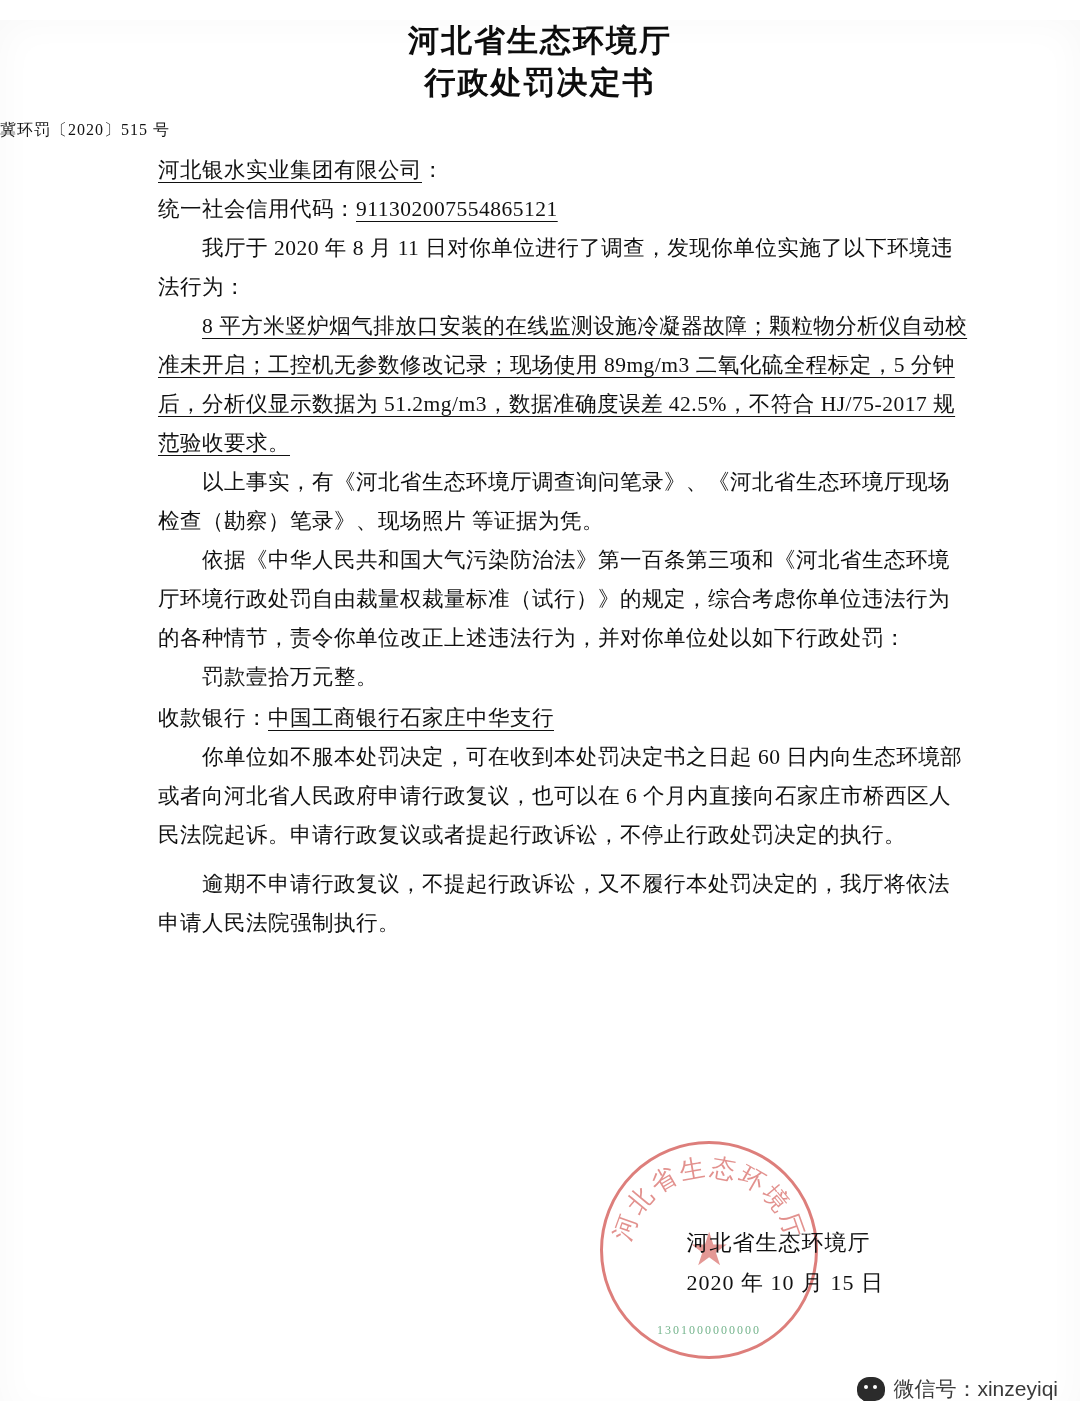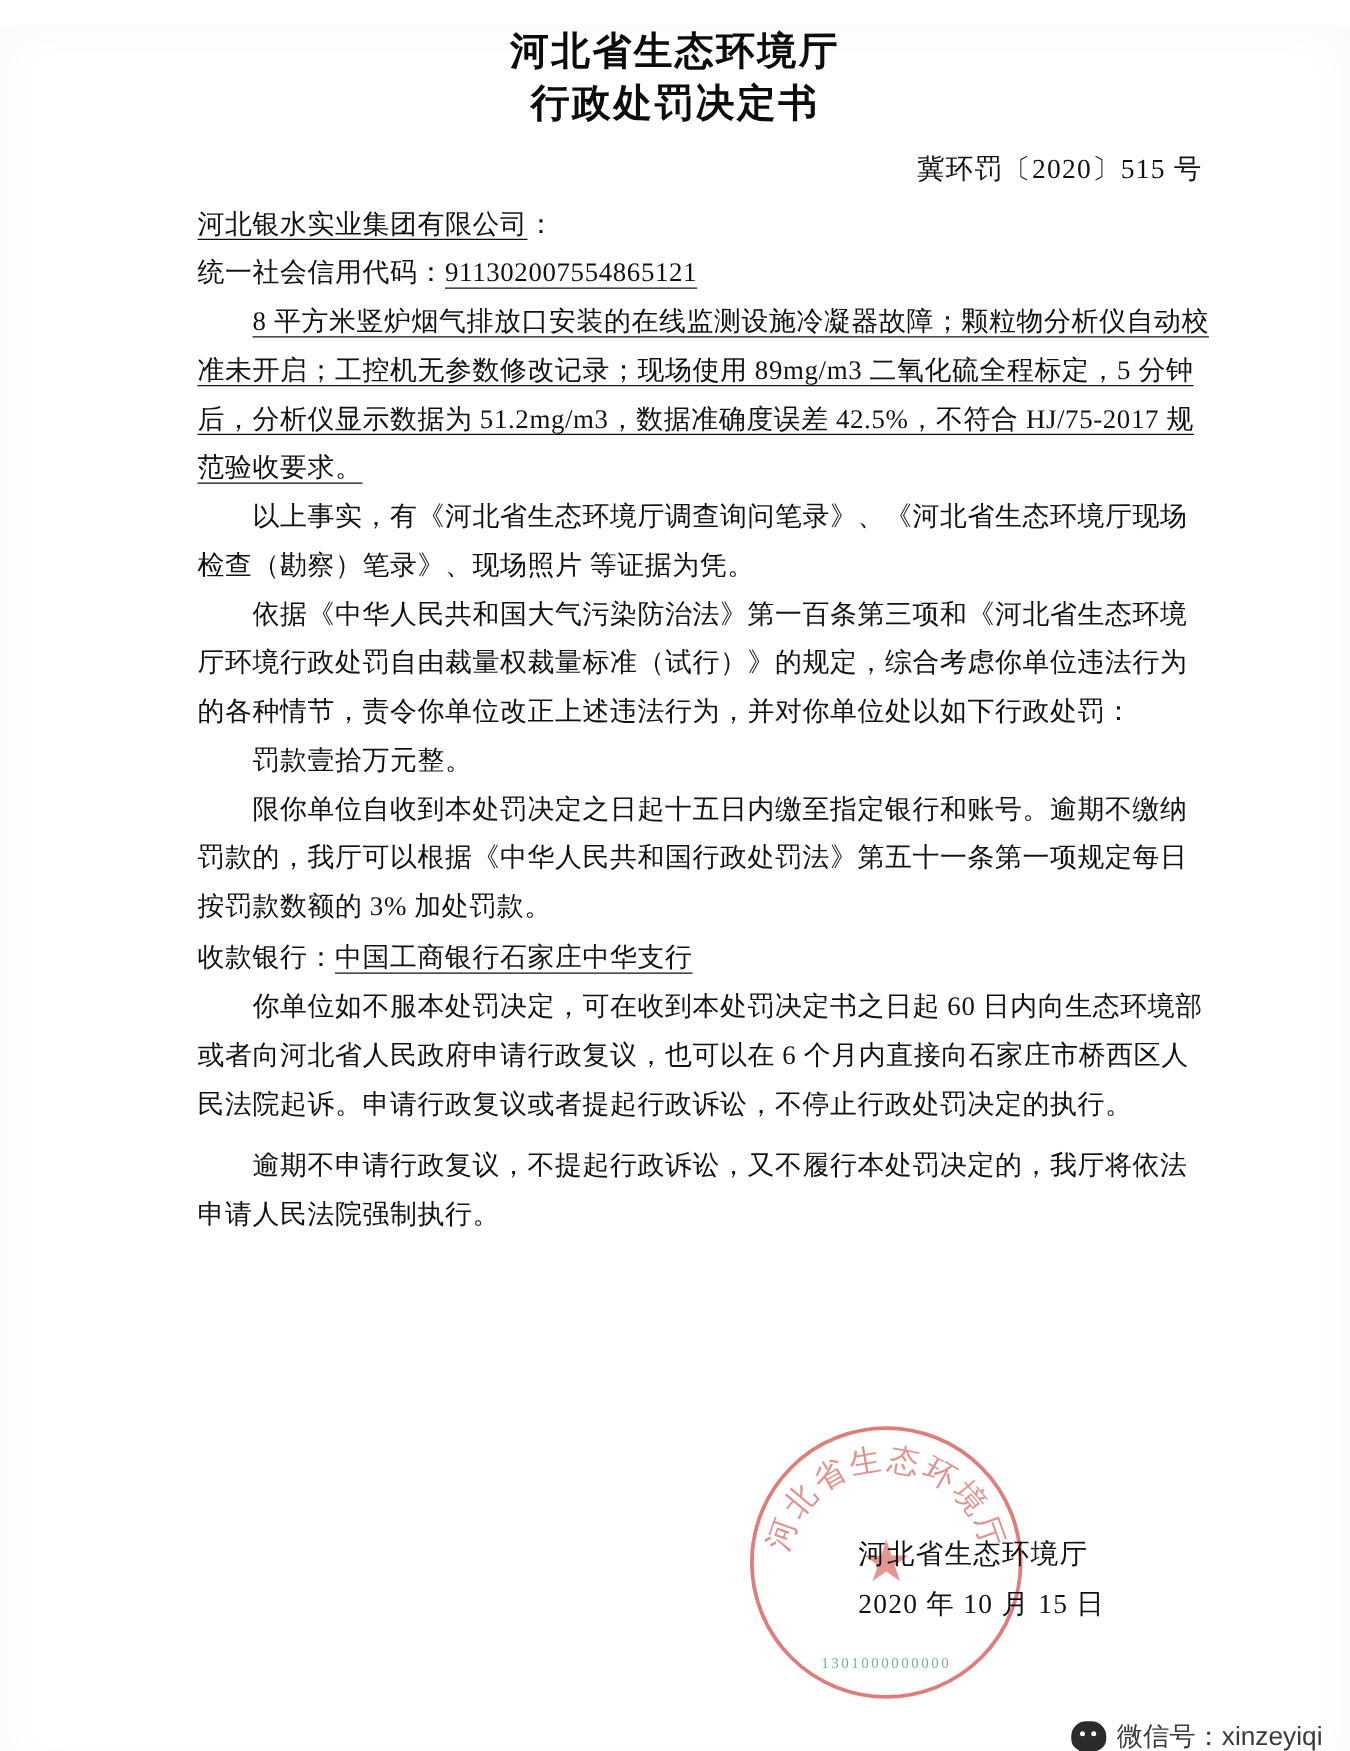--- a/index.html
+++ b/index.html
@@ -27,23 +27,23 @@
     margin-top: 20px;
   }
   .title-line {
     font-size: 31px;
     font-weight: bold;
     letter-spacing: 2px;
     line-height: 42px;
     color: #0d0d0d;
   }
   .doc-no {
-    text-align: right;
+    text-align: left;
     padding-right: 118px;
-    font-size: 22px;
+    font-size: 16px;
     margin-top: 16px;
     letter-spacing: 1px;
   }
   .body-area {
     margin-top: 10px;
     padding-left: 158px;
     padding-right: 109px;
     font-size: 21.5px;
     line-height: 39px;
     letter-spacing: 0.5px;
@@ -190,31 +190,31 @@
 
     <p class="row">
       <span class="u">河北银水实业集团有限公司</span><span>：</span>
     </p>
 
     <p class="row">
       <span>统一社会信用代码：</span><span class="u">911302007554865121</span>
     </p>
 
 
+    <p class="indent">我厅于 2020 年 8 月 11 日对你单位进行了调查，发现你单位实施了以下环境违法行为：</p>
 
     <p class="indent u">8 平方米竖炉烟气排放口安装的在线监测设施冷凝器故障；颗粒物分析仪自动校准未开启；工控机无参数修改记录；现场使用 89mg/m3 二氧化硫全程标定，5 分钟后，分析仪显示数据为 51.2mg/m3，数据准确度误差 42.5%，不符合 HJ/75-2017 规范验收要求。</p>
 
     <p class="indent">以上事实，有《河北省生态环境厅调查询问笔录》、《河北省生态环境厅现场检查（勘察）笔录》、现场照片 等证据为凭。</p>
 
 
     <p class="indent">依据《中华人民共和国大气污染防治法》第一百条第三项和《河北省生态环境厅环境行政处罚自由裁量权裁量标准（试行）》的规定，综合考虑你单位违法行为的各种情节，责令你单位改正上述违法行为，并对你单位处以如下行政处罚：</p>
 
     <p class="indent">罚款壹拾万元整。</p>
 
-    <p class="indent">限你单位自收到本处罚决定之日起十五日内缴至指定银行和账号。逾期不缴纳罚款的，我厅可以根据《中华人民共和国行政处罚法》第五十一条第一项规定每日按罚款数额的 3% 加处罚款。</p>
 
     <div class="bank-row">
       <span class="row">
         <span>收款银行：</span><span class="u">中国工商银行石家庄中华支行</span>
       </span>
     </div>
 
 
     <p class="indent">你单位如不服本处罚决定，可在收到本处罚决定书之日起 60 日内向生态环境部或者向河北省人民政府申请行政复议，也可以在 6 个月内直接向石家庄市桥西区人民法院起诉。申请行政复议或者提起行政诉讼，不停止行政处罚决定的执行。</p>
 

